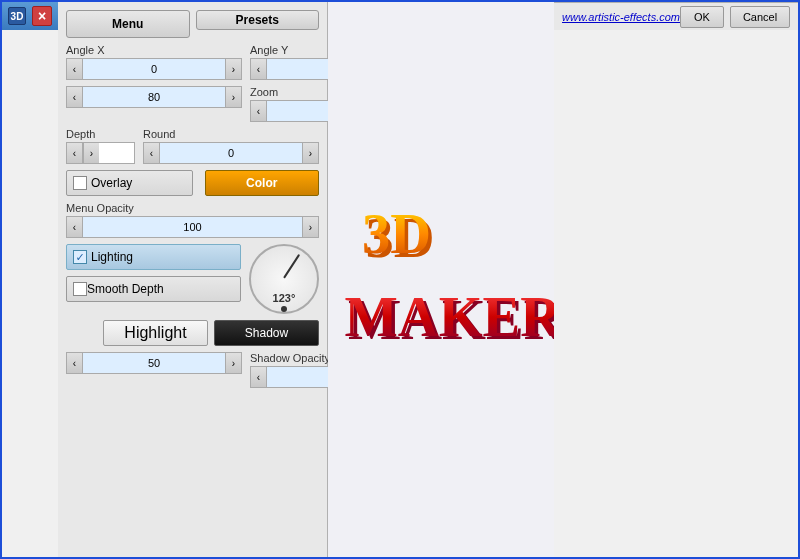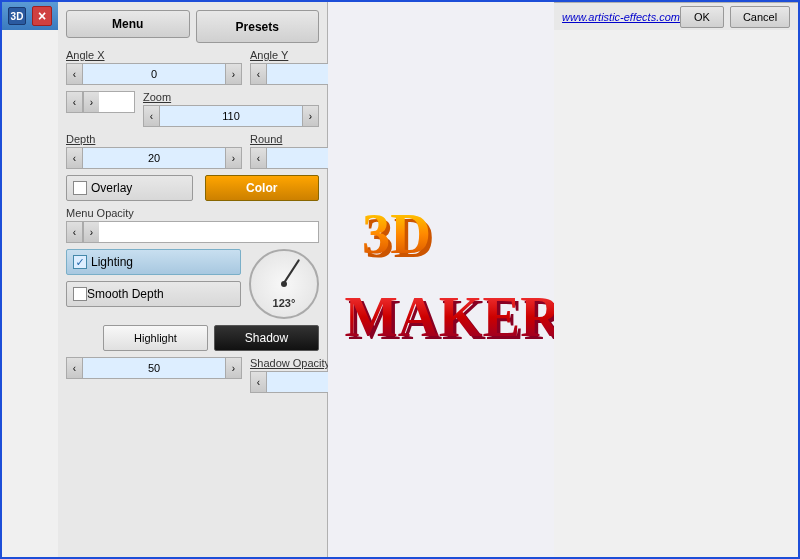--- a/index.html
+++ b/index.html
@@ -93,40 +93,39 @@
       height: 28px;
       background: linear-gradient(to bottom, #e8e8e8, #d0d0d0);
       border: 1px solid #999;
       border-radius: 3px;
       cursor: pointer;
       font-size: 12px;
       font-weight: bold;
     }
     .btn-presets {
       flex: 1;
-      height: 33px;
+      height: 20px;
       background: linear-gradient(to bottom, #e8e8e8, #d0d0d0);
       border: 1px solid #999;
       border-radius: 3px;
       cursor: pointer;
       font-size: 12px;
       font-weight: bold;
     }
     .param-row {
       display: flex;
       gap: 8px;
     }
     .param-group {
       flex: 1;
     }
     .param-label {
       font-size: 11px;
       color: #333;
       margin-bottom: 2px;
-      text-decoration: underline;
     }
     .spin-control {
       display: flex;
       align-items: center;
       height: 22px;
       border: 1px solid #aaa;
       background: white;
     }
     .spin-btn {
       width: 16px;
@@ -246,21 +245,21 @@
       padding: 0 6px;
       cursor: pointer;
     }
     .angle-dial {
       width: 70px;
       height: 70px;
       border-radius: 50%;
       border: 2px solid #aaa;
       background: radial-gradient(circle at center, #f8f8f8, #e0e0e0);
       display: flex;
-      align-items: center;
+      align-items: flex-end;
       justify-content: center;
       position: relative;
       flex-shrink: 0;
     }
     .dial-line {
       position: absolute;
       width: 2px;
       height: 28px;
       background: #333;
       top: 4px;
@@ -287,21 +286,21 @@
     .hl-shadow-row {
       display: flex;
       gap: 6px;
     }
     .btn-highlight {
       flex: 1;
       height: 26px;
       background: linear-gradient(to bottom, #f8f8f8, #e0e0e0);
       border: 1px solid #999;
       border-radius: 2px;
-      font-size: 11px;
+      font-size: 16px;
       cursor: pointer;
       margin-left: 37px;
     }
     .btn-shadow {
       flex: 1;
       height: 26px;
       background: linear-gradient(to bottom, #333, #111);
       border: 1px solid #555;
       border-radius: 2px;
       color: white;
@@ -399,39 +398,39 @@
             <input class="spin-input" type="text" value="30" style="">
             <button class="spin-btn right">›</button>
           </div>
         </div>
       </div>
 
       <div class="param-row">
         <div class="param-group">
           <div class="spin-control">
             <button class="spin-btn">‹</button>
+            <input class="spin-input" type="text" value="80" style="">
             <button class="spin-btn right">›</button>
           </div>
         </div>
         <div class="param-group">
           <div class="param-label">Zoom</div>
           <div class="spin-control">
             <button class="spin-btn">‹</button>
             <input class="spin-input" type="text" value="110" style="">
             <button class="spin-btn right">›</button>
           </div>
         </div>
       </div>
 
       <div class="param-row">
         <div class="param-group">
           <div class="param-label">Depth</div>
           <div class="spin-control">
             <button class="spin-btn">‹</button>
-            <input class="spin-input" type="text" value="20" style="">
             <button class="spin-btn right">›</button>
           </div>
         </div>
         <div class="param-group">
           <div class="param-label">Round</div>
           <div class="spin-control">
             <button class="spin-btn">‹</button>
             <input class="spin-input" type="text" value="0" style="">
             <button class="spin-btn right">›</button>
           </div>
@@ -443,20 +442,21 @@
           <div class="checkbox-box"></div>
           <span>Overlay</span>
         </div>
         <button class="btn-color">Color</button>
       </div>
 
       <div>
         <div class="single-label">Menu Opacity</div>
         <div class="spin-full spin-control">
           <button class="spin-btn">‹</button>
+          <input class="spin-input" type="text" value="100" style="">
           <button class="spin-btn right">›</button>
         </div>
       </div>
 
       <div class="lighting-row">
         <div class="lighting-left">
           <div class="lighting-btn">
             <div class="checkbox-checked">✓</div>
             <span>Lighting</span>
           </div>

